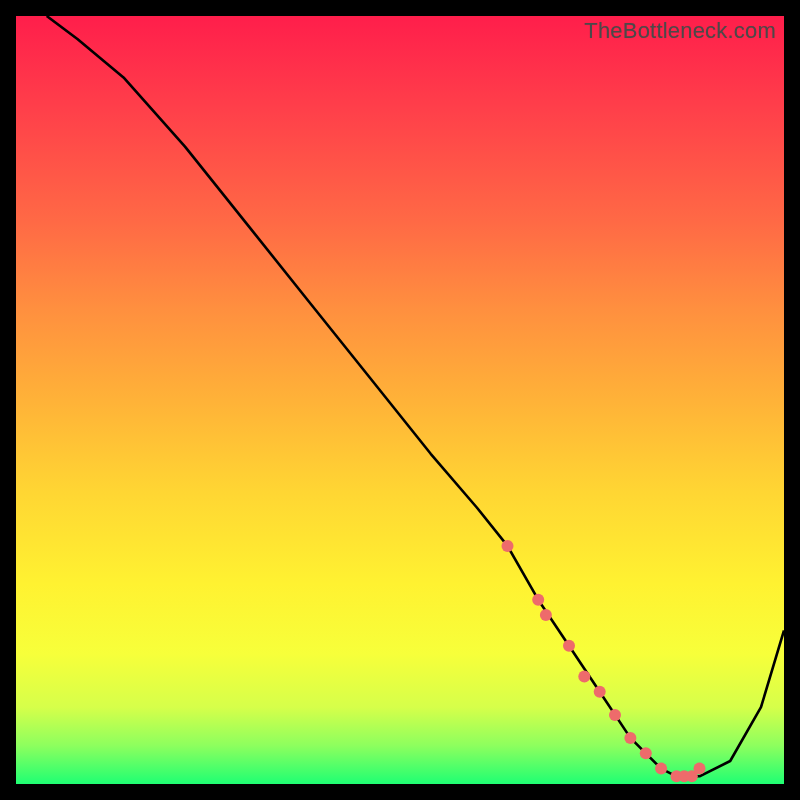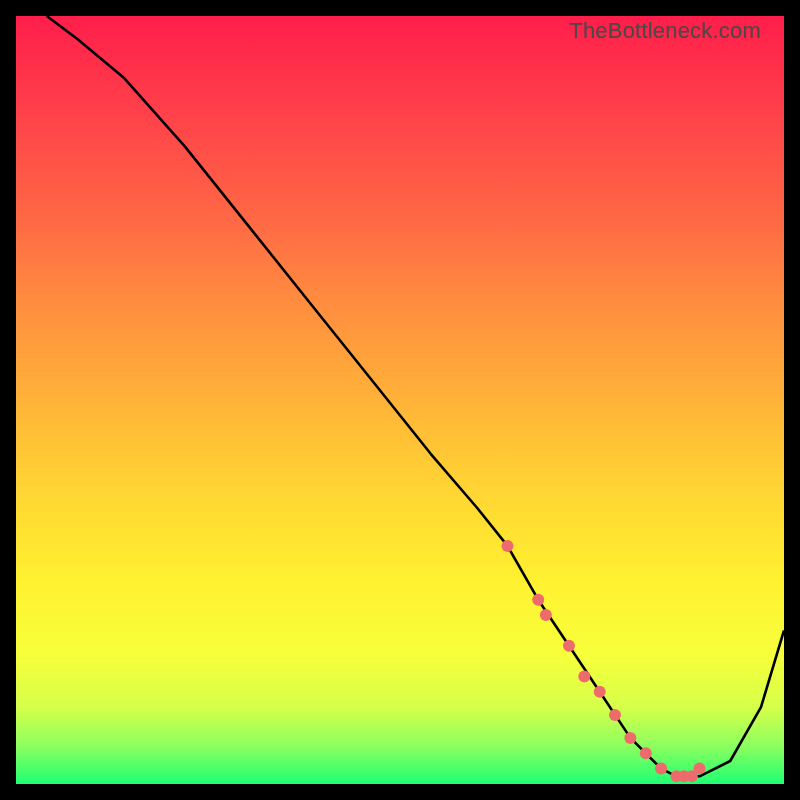--- a/index.html
+++ b/index.html
@@ -39,21 +39,21 @@
       #fff231 74%,
       #f7ff3a 83%,
       #d6ff4a 90%,
       #8dff5e 95%,
       #1fff73 100%
     );
   }
   .watermark {
     position: absolute;
     top: 2px;
-    right: 23px;
+    right: 8px;
     font-size: 22px;
     font-weight: 500;
     color: #4a4a4a;
     letter-spacing: 0.2px;
     z-index: 10;
     text-shadow: 0 0 1px rgba(0,0,0,0.15);
   }
   svg.overlay {
     position: absolute;
     inset: 0;

